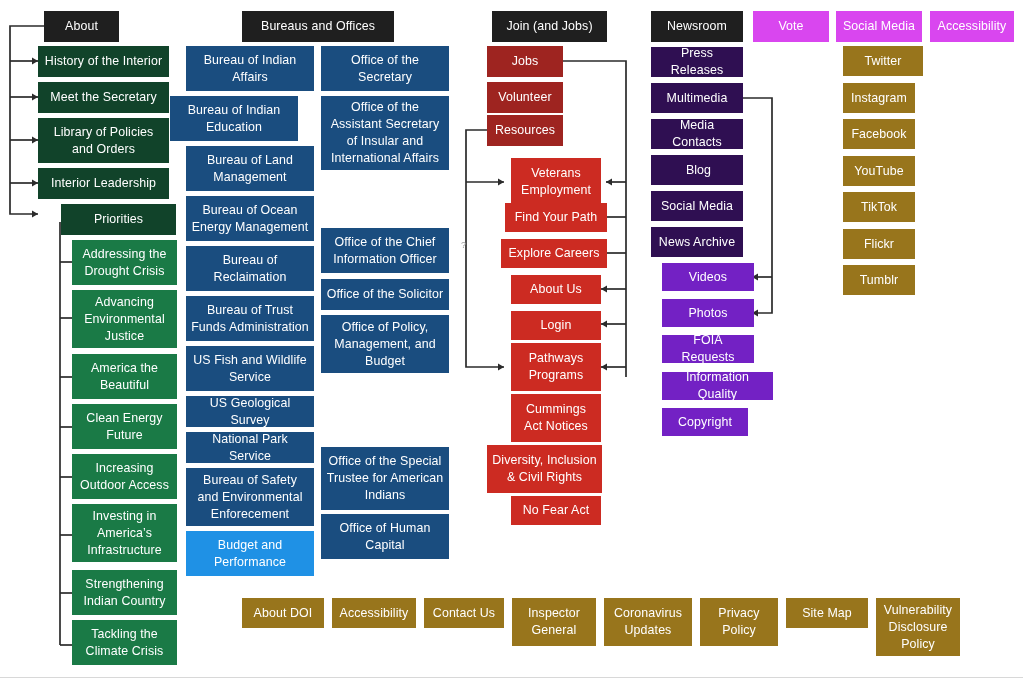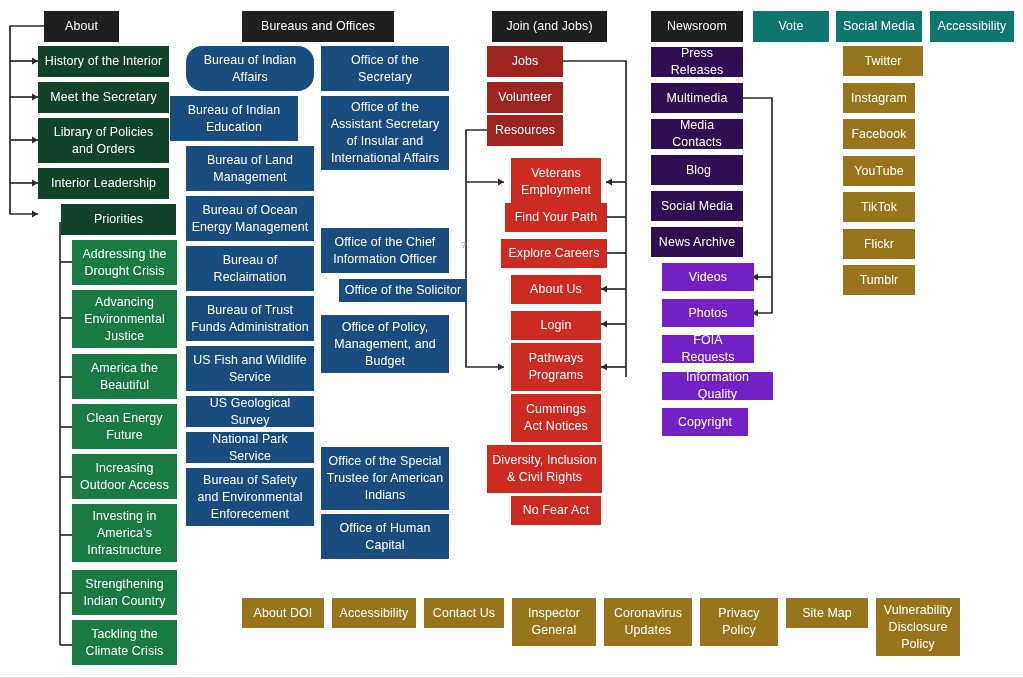--- a/index.html
+++ b/index.html
@@ -17,21 +17,21 @@
     display:flex;align-items:center;justify-content:center;
     text-align:center;
     color:#ffffff;
     font-size:12.4px;
     line-height:17px;
     padding:3px 5px;
     letter-spacing:.1px;
     z-index:3;
   }
   .hdr-black{background:#1f1f1f;}
-  .hdr-gray{background:#0f766e;}
+  .hdr-gray{background:#d946ef;}
   .green-dark{background:#11432a;}
   .green-mid{background:#1a7a46;}
   .blue-dark{background:#1a4d7f;}
   .blue-bright{background:#1f91e5;}
   .red-dark{background:#9e2420;}
   .red-bright{background:#cc2b22;}
   .purple-dark{background:#2f0f52;}
   .purple-bright{background:#7321c4;}
   .gold{background:#98751c;}
   svg.wires{position:absolute;left:0;top:0;width:1023px;height:678px;z-index:1;pointer-events:none;}
@@ -116,35 +116,36 @@
   <div class="node green-mid" style="left:72px;top:290px;width:105px;height:58px;">Advancing Environmental Justice</div>
   <div class="node green-mid" style="left:72px;top:354px;width:105px;height:45px;">America the Beautiful</div>
   <div class="node green-mid" style="left:72px;top:404px;width:105px;height:45px;">Clean Energy Future</div>
   <div class="node green-mid" style="left:72px;top:454px;width:105px;height:45px;">Increasing Outdoor Access</div>
   <div class="node green-mid" style="left:72px;top:504px;width:105px;height:58px;">Investing in America’s Infrastructure</div>
   <div class="node green-mid" style="left:72px;top:570px;width:105px;height:45px;">Strengthening Indian Country</div>
   <div class="node green-mid" style="left:72px;top:620px;width:105px;height:45px;">Tackling the Climate Crisis</div>
 
   <div class="node hdr-black" style="left:242px;top:11px;width:152px;height:31px;">Bureaus and Offices</div>
 
-  <div class="node blue-dark" style="left:186px;top:46px;width:128px;height:45px;border-radius:16px;">Bureau of Indian Affairs</div>
+  <div class="node blue-dark" style="left:186px;top:46px;width:128px;height:45px;">Bureau of Indian Affairs</div>
   <div class="node blue-dark" style="left:170px;top:96px;width:128px;height:45px;">Bureau of Indian Education</div>
   <div class="node blue-dark" style="left:186px;top:146px;width:128px;height:45px;">Bureau of Land Management</div>
   <div class="node blue-dark" style="left:186px;top:196px;width:128px;height:45px;">Bureau of Ocean Energy Management</div>
   <div class="node blue-dark" style="left:186px;top:246px;width:128px;height:45px;">Bureau of Reclaimation</div>
   <div class="node blue-dark" style="left:186px;top:296px;width:128px;height:45px;">Bureau of Trust Funds Administration</div>
   <div class="node blue-dark" style="left:186px;top:346px;width:128px;height:45px;">US Fish and Wildlife Service</div>
   <div class="node blue-dark" style="left:186px;top:396px;width:128px;height:31px;">US Geological Survey</div>
   <div class="node blue-dark" style="left:186px;top:432px;width:128px;height:31px;">National Park Service</div>
   <div class="node blue-dark" style="left:186px;top:468px;width:128px;height:58px;">Bureau of Safety and Environmental Enforecement</div>
+  <div class="node blue-bright" style="left:186px;top:531px;width:128px;height:45px;">Budget and Performance</div>
 
   <div class="node blue-dark" style="left:321px;top:46px;width:128px;height:45px;">Office of the Secretary</div>
   <div class="node blue-dark" style="left:321px;top:96px;width:128px;height:74px;">Office of the Assistant Secretary of Insular and International Affairs</div>
   <div class="node blue-dark" style="left:321px;top:228px;width:128px;height:45px;">Office of the Chief Information Officer</div>
-  <div class="node blue-dark" style="left:321px;top:279px;width:128px;height:23px;margin-left:18px;">Office of the Solicitor</div>
+  <div class="node blue-dark" style="left:321px;top:279px;width:128px;height:31px;">Office of the Solicitor</div>
   <div class="node blue-dark" style="left:321px;top:315px;width:128px;height:58px;">Office of Policy, Management, and Budget</div>
   <div class="node blue-dark" style="left:321px;top:447px;width:128px;height:63px;">Office of the Special Trustee for American Indians</div>
   <div class="node blue-dark" style="left:321px;top:514px;width:128px;height:45px;">Office of Human Capital</div>
 
   <div class="node hdr-black" style="left:492px;top:11px;width:115px;height:31px;">Join (and Jobs)</div>
 
   <div class="node red-dark" style="left:487px;top:46px;width:76px;height:31px;">Jobs</div>
   <div class="node red-dark" style="left:487px;top:82px;width:76px;height:31px;">Volunteer</div>
   <div class="node red-dark" style="left:487px;top:115px;width:76px;height:31px;">Resources</div>
 

